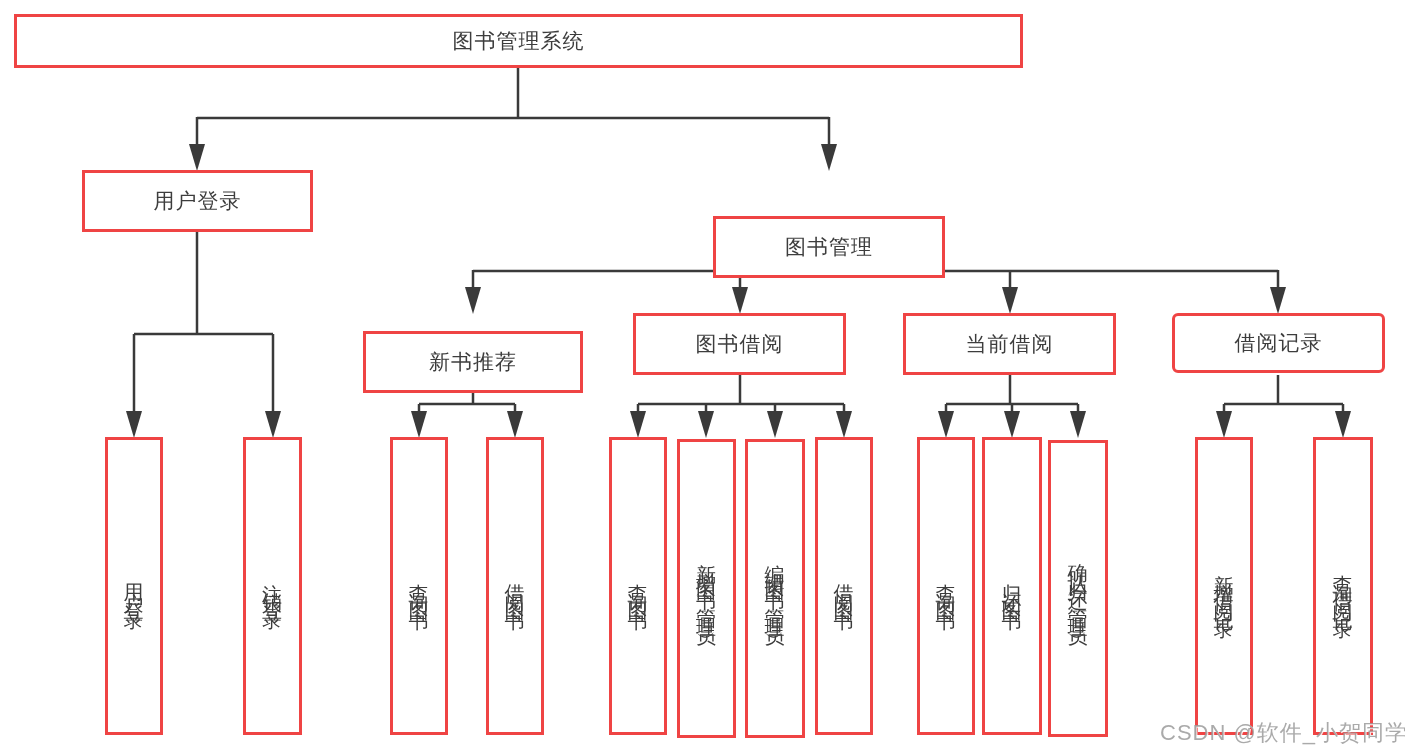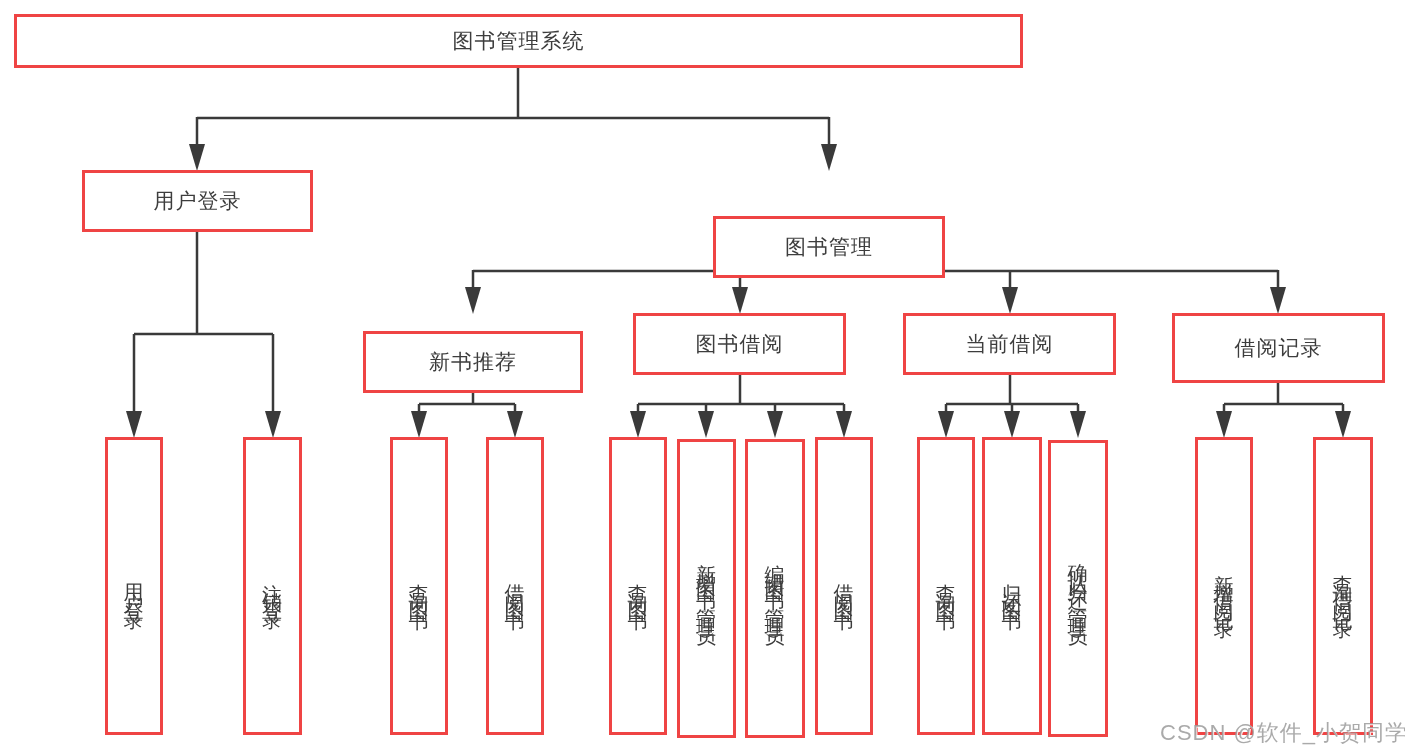--- a/index.html
+++ b/index.html
@@ -132,21 +132,21 @@
 
   <div class="node" style="left:363px;top:331px;width:220px;height:62px;">
     <span>新书推荐</span>
   </div>
   <div class="node" style="left:633px;top:313px;width:213px;height:62px;">
     <span>图书借阅</span>
   </div>
   <div class="node" style="left:903px;top:313px;width:213px;height:62px;">
     <span>当前借阅</span>
   </div>
-  <div class="node" style="left:1172px;top:313px;width:213px;height:70px;">
+  <div class="node" style="left:1172px;top:313px;width:213px;height:60px;border-radius:6px;">
     <span>借阅记录</span>
   </div>
 
   <div class="node leaf" style="left:105px;top:437px;width:58px;height:298px;">
     <span class="vtext">用户登录</span>
   </div>
   <div class="node leaf" style="left:243px;top:437px;width:59px;height:298px;">
     <span class="vtext">注销登录</span>
   </div>
 

